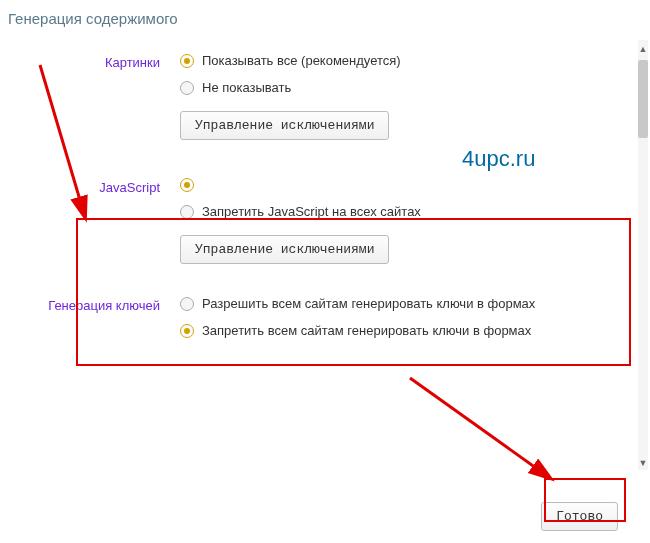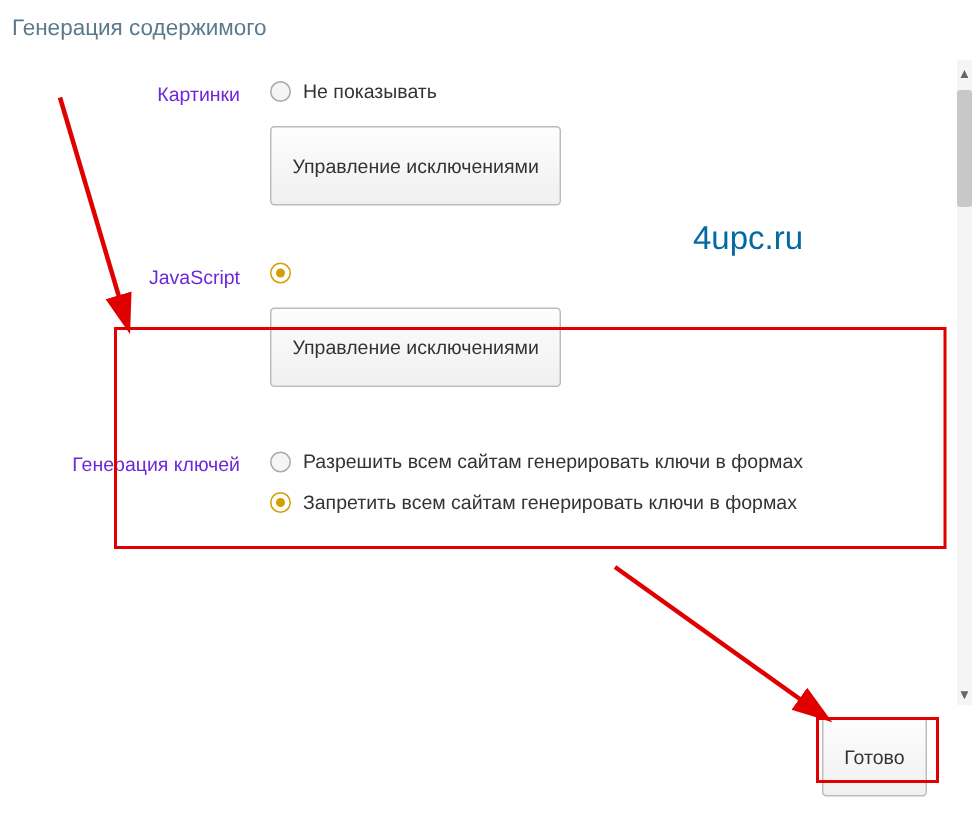--- a/index.html
+++ b/index.html
@@ -63,25 +63,26 @@
     background: #d4a000;
     border-radius: 50%;
     top: 3px;
     left: 3px;
   }
   .btn {
     display: inline-block;
     background: linear-gradient(#fdfdfd, #f0f0f0);
     border: 1px solid #bbb;
     border-radius: 3px;
-    padding: 18px 14px;
+    padding: 6px 14px;
     font-size: 13px;
     color: #333;
     cursor: pointer;
     margin-top: 4px;
+    font-family: Liberation Mono, monospace;
   }
   .highlight-box {
     position: absolute;
     border: 2px solid #e00000;
     pointer-events: none;
   }
   #box-js {
     top: 218px;
     left: 76px;
     width: 555px;
@@ -141,38 +142,46 @@
 <body>
 
 <div class="title">Генерация содержимого</div>
 
 <div class="content">
 
   <div class="section">
     <div class="section-label">Картинки</div>
     <div class="section-body">
       <div class="radio-row">
+        <span class="radio selected"></span>
+        <span>Показывать все (рекомендуется)</span>
+      </div>
+      <div class="radio-row">
         <span class="radio"></span>
         <span>Не показывать</span>
       </div>
       <button class="btn">Управление исключениями</button>
     </div>
   </div>
 
   <div class="section" style="margin-top:22px;">
     <div class="section-label">JavaScript</div>
     <div class="section-body">
       <div class="radio-row">
         <span class="radio selected"></span>
       </div>
+      <div class="radio-row">
+        <span class="radio"></span>
+        <span>Запретить JavaScript на всех сайтах</span>
+      </div>
       <button class="btn">Управление исключениями</button>
     </div>
   </div>
 
-  <div class="section" style="margin-top:26px;justify-content:center;">
+  <div class="section" style="margin-top:16px;justify-content:center;">
     <div class="section-label">Генерация ключей</div>
     <div class="section-body">
       <div class="radio-row">
         <span class="radio"></span>
         <span>Разрешить всем сайтам генерировать ключи в формах</span>
       </div>
       <div class="radio-row">
         <span class="radio selected"></span>
         <span>Запретить всем сайтам генерировать ключи в формах</span>
       </div>

